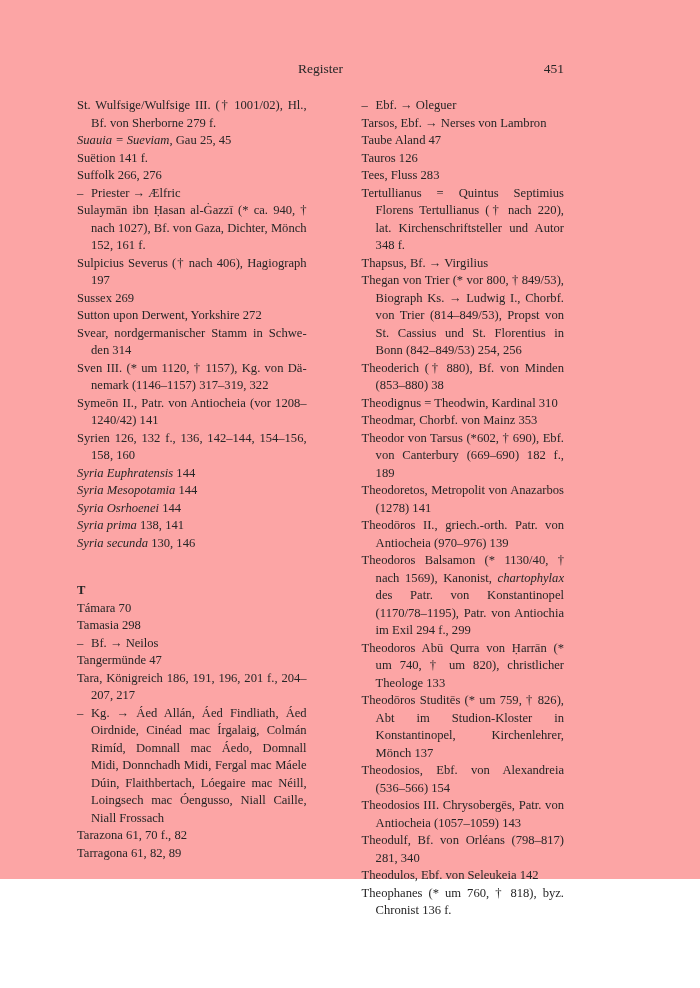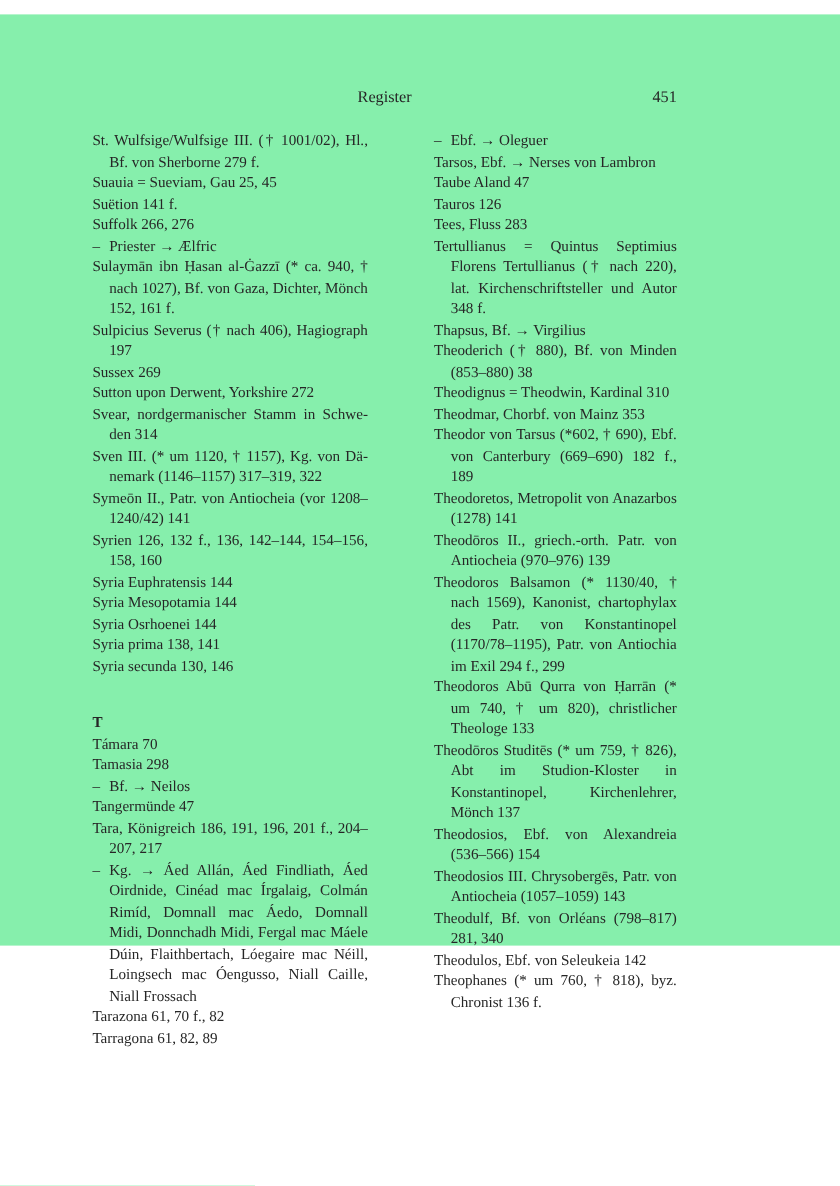--- a/index.html
+++ b/index.html
@@ -3,35 +3,35 @@
 <meta charset="utf-8">
 <style>
   html, body { margin: 0; padding: 0; }
   body {
     width: 700px; height: 988px;
     background: #ffffff;
     font-family: "Liberation Serif", "DejaVu Serif", serif;
     color: #262626;
     overflow: hidden;
   }
-  .page { position: relative; width: 700px; height: 776px; background: #86efac; margin-top: 12px; }
+  .page { position: relative; width: 700px; height: 879px; background: #fca5a5; }
   .content { position: absolute; left: 77px; top: 60px; width: 487px; }
   .pagehead { position: relative; height: 17px; margin-bottom: 20px; }
   .running-title { text-align: center; font-size: 13.5px; line-height: 17px; }
   .folio { position: absolute; right: 0; top: 0; font-size: 13.5px; line-height: 17px; }
   .columns { display: flex; align-items: flex-start; gap: 44px; }
   .col { font-size: 12.6px; line-height: 17.5px; text-align: justify; }
   .col-left  { width: 253px; margin-right: 11px; }
   .col-right { width: 223px; }
   .col p { margin: 0; }
   p.entry, p.sub { padding-left: 14px; text-indent: -14px; }
   p.heading { font-weight: bold; padding-left: 0; text-indent: 0; }
   .dash { display: inline-block; width: 14px; text-indent: 0; }
   .gap { height: 30px; }
-  .it { }
+  .it { font-style: italic; }
 </style>
 </head>
 <body>
 
 <div class="page">
   <div class="content">
     <div class="pagehead">
       <div class="running-title">Register</div>
       <div class="folio">451</div>
     </div>
@@ -67,20 +67,21 @@
           <p class="entry"><span>Tarragona 61, 82, 89</span></p>
         </section>
       <section class="col col-right" id="col-right">
           <p class="sub"><span class="dash">–</span><span>Ebf. → Oleguer</span></p>
           <p class="entry"><span>Tarsos, Ebf. → Nerses von Lambron</span></p>
           <p class="entry"><span>Taube Aland 47</span></p>
           <p class="entry"><span>Tauros 126</span></p>
           <p class="entry"><span>Tees, Fluss 283</span></p>
           <p class="entry"><span>Tertullianus = Quintus Septimius Florens Tertullianus († nach 220), lat. Kirchen­schriftsteller und Autor 348 f.</span></p>
           <p class="entry"><span>Thapsus, Bf. → Virgilius</span></p>
+          <p class="entry"><span>Thegan von Trier (* vor 800, † 849/53), Biograph Ks. → Ludwig I., Chorbf. von Trier (814–849/53), Propst von St. Cassius und St. Florentius in Bonn (842–849/53) 254, 256</span></p>
           <p class="entry"><span>Theoderich († 880), Bf. von Minden (853–880) 38</span></p>
           <p class="entry"><span>Theodignus = Theodwin, Kardinal 310</span></p>
           <p class="entry"><span>Theodmar, Chorbf. von Mainz 353</span></p>
           <p class="entry"><span>Theodor von Tarsus (*602, † 690), Ebf. von Canterbury (669–690) 182 f., 189</span></p>
           <p class="entry"><span>Theodoretos, Metropolit von Anazarbos (1278) 141</span></p>
           <p class="entry"><span>Theodōros II., griech.-orth. Patr. von An­tiocheia (970–976) 139</span></p>
           <p class="entry"><span>Theodoros Balsamon (* 1130/40, † nach 1569), Kanonist, </span><span class="it">chartophylax</span><span> des Patr. von Konstantinopel (1170/78–1195), Patr. von Antiochia im Exil 294 f., 299</span></p>
           <p class="entry"><span>Theodoros Abū Qurra von Ḥarrān (* um 740, † um 820), christlicher Theologe 133</span></p>
           <p class="entry"><span>Theodōros Studitēs (* um 759, † 826), Abt im Studion-Kloster in Konstantinopel, Kirchenlehrer, Mönch 137</span></p>
           <p class="entry"><span>Theodosios, Ebf. von Alexandreia (536–566) 154</span></p>

